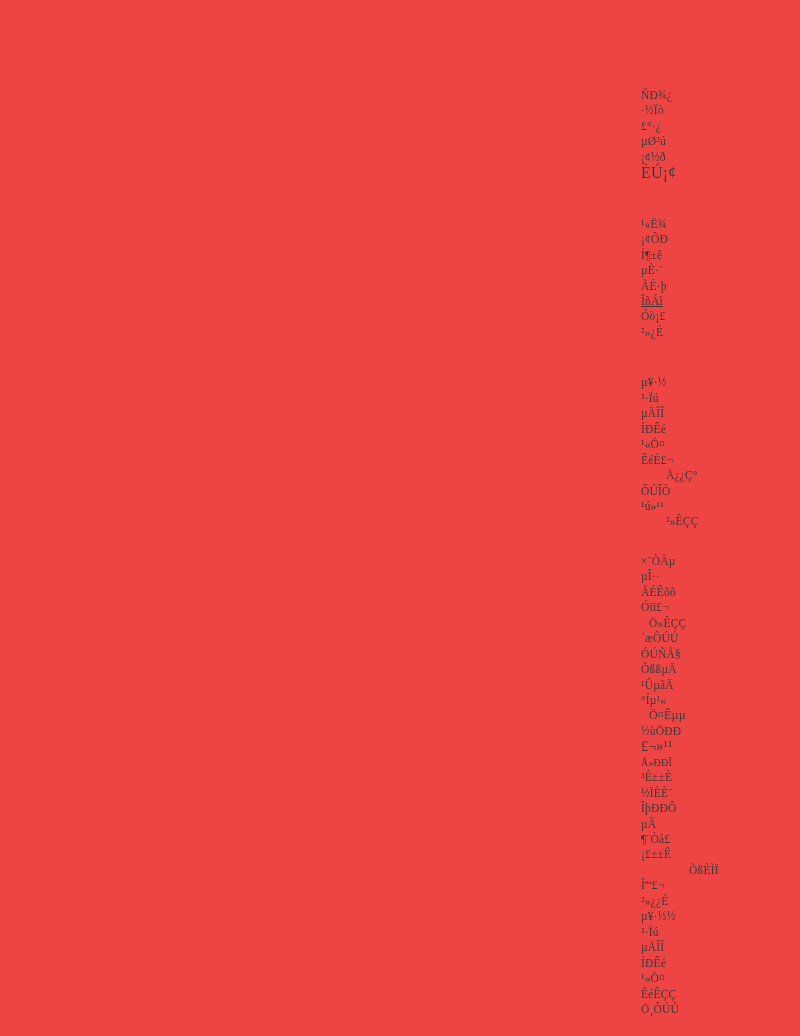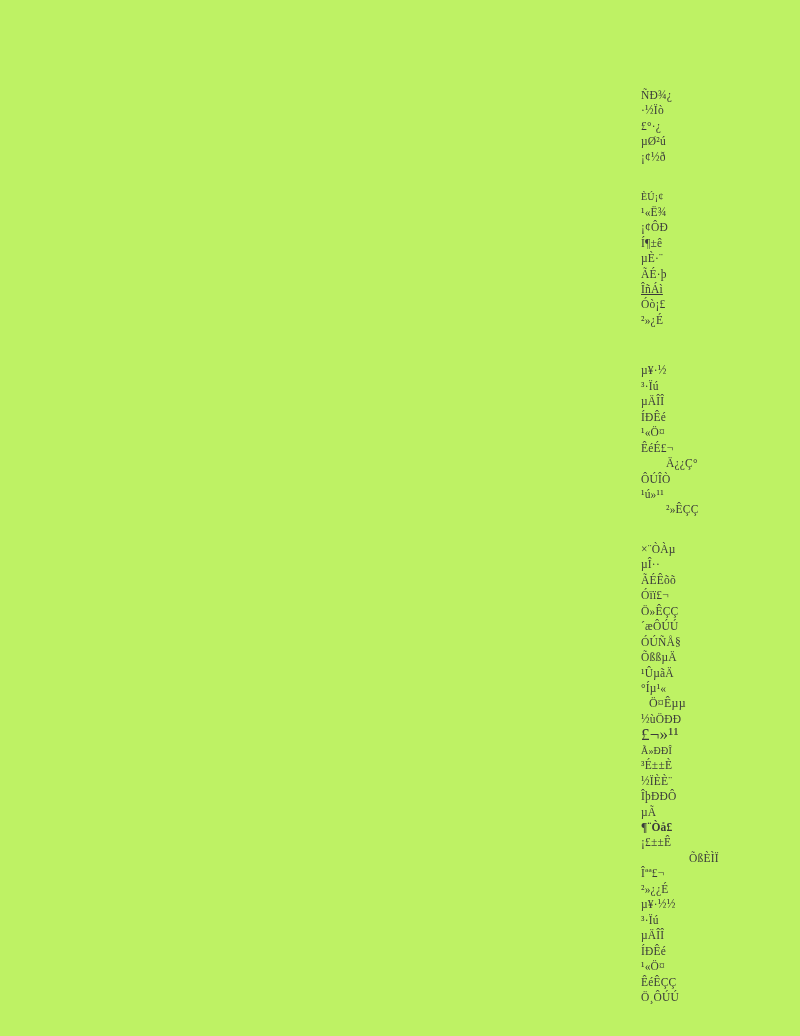--- a/index.html
+++ b/index.html
@@ -27,29 +27,29 @@
     line-height: 15.45px;
     color: #3a3a3a;
     white-space: pre;
     letter-spacing: 0.2px;
     text-align: left;
   }
 </style>
 </head>
 <body style="background: rgb(255, 255, 255);">
 
-<div id="page" style="background: #bef264; width: 800px; height: 1036px;">
+<div id="page" style="background: #ef4444; width: 800px; height: 1036px;">
   <div id="text-column" style="left: 641px; top: 88px;">
       <div class="text-line" style="line-height: 15.45px; font-size: 11.5px; color: rgb(58, 58, 58);">ÑÐ¾¿</div>
       <div class="text-line" style="line-height: 15.45px; font-size: 11.5px; color: rgb(58, 58, 58);">·½Ïò</div>
       <div class="text-line" style="line-height: 15.45px; font-size: 11.5px; color: rgb(58, 58, 58);">£°·¿</div>
       <div class="text-line" style="line-height: 15.45px; font-size: 11.5px; color: rgb(58, 58, 58);">µØ²ú</div>
       <div class="text-line" style="line-height: 15.45px; font-size: 11.5px; color: rgb(58, 58, 58);">¡¢½ð</div>
-      <div class="text-line" style="line-height: 15.45px; font-size: 10px; color: rgb(58, 58, 58); margin-top: 24px;">ÈÚ¡¢</div>
-      <div class="text-line" style="line-height: 15.45px; font-size: 11.5px; color: rgb(58, 58, 58);">¹«Ë¾</div>
+      <div class="text-line" style="line-height: 15.45px; font-size: 16px; color: rgb(58, 58, 58);">ÈÚ¡¢</div>
+      <div class="text-line" style="line-height: 15.45px; font-size: 11.5px; color: rgb(58, 58, 58); margin-top: 36px;">¹«Ë¾</div>
       <div class="text-line" style="line-height: 15.45px; font-size: 11.5px; color: rgb(58, 58, 58);">¡¢ÔÐ</div>
       <div class="text-line" style="line-height: 15.45px; font-size: 11.5px; color: rgb(58, 58, 58);">Í¶±ê</div>
       <div class="text-line" style="line-height: 15.45px; font-size: 11.5px; color: rgb(58, 58, 58);">µÈ·¨</div>
       <div class="text-line" style="line-height: 15.45px; font-size: 11.5px; color: rgb(58, 58, 58);">ÃÉ·þ</div>
       <div class="text-line" style="line-height: 15.45px; font-size: 11.5px; color: rgb(58, 58, 58); text-decoration: underline;">ÎñÁì</div>
       <div class="text-line" style="line-height: 15.45px; font-size: 11.5px; color: rgb(58, 58, 58);">Óò¡£</div>
       <div class="text-line" style="line-height: 15.45px; font-size: 11.5px; color: rgb(58, 58, 58);">²»¿É</div>
       <div class="text-line" style="line-height: 15.45px; font-size: 11.5px; color: rgb(58, 58, 58); margin-top: 35px;">µ¥·½</div>
       <div class="text-line" style="line-height: 15.45px; font-size: 11.5px; color: rgb(58, 58, 58);">³·Ïú</div>
       <div class="text-line" style="line-height: 15.45px; font-size: 11.5px; color: rgb(58, 58, 58);">µÄÎÎ</div>
@@ -57,35 +57,35 @@
       <div class="text-line" style="line-height: 15.45px; font-size: 11.5px; color: rgb(58, 58, 58);">¹«Ö¤</div>
       <div class="text-line" style="line-height: 15.45px; font-size: 11.5px; color: rgb(58, 58, 58);">ÊéÉ£¬</div>
       <div class="text-line" style="line-height: 15.45px; font-size: 11.5px; color: rgb(58, 58, 58); margin-left: 25px;">Ä¿¿Ç°</div>
       <div class="text-line" style="line-height: 15.45px; font-size: 11.5px; color: rgb(58, 58, 58);">ÔÚÎÒ</div>
       <div class="text-line" style="line-height: 15.45px; font-size: 11.5px; color: rgb(58, 58, 58);">¹ú»¹¹</div>
       <div class="text-line" style="line-height: 15.45px; font-size: 11.5px; color: rgb(58, 58, 58); margin-left: 25px;">²»ÊÇÇ</div>
       <div class="text-line" style="line-height: 15.45px; font-size: 11.5px; color: rgb(58, 58, 58); margin-top: 24px;">×¨ÒÀµ</div>
       <div class="text-line" style="line-height: 15.45px; font-size: 11.5px; color: rgb(58, 58, 58);">µÎ··</div>
       <div class="text-line" style="line-height: 15.45px; font-size: 11.5px; color: rgb(58, 58, 58);">ÃÉÊõõ</div>
       <div class="text-line" style="line-height: 15.45px; font-size: 11.5px; color: rgb(58, 58, 58);">Óïï£¬</div>
-      <div class="text-line" style="line-height: 15.45px; font-size: 11.5px; color: rgb(58, 58, 58);">Ö»ÊÇÇ</div>
+      <div class="text-line" style="line-height: 15.45px; font-size: 11.5px; color: rgb(58, 58, 58); margin-left: 8px;">Ö»ÊÇÇ</div>
       <div class="text-line" style="line-height: 15.45px; font-size: 11.5px; color: rgb(58, 58, 58);">´æÔÚÚ</div>
       <div class="text-line" style="line-height: 15.45px; font-size: 11.5px; color: rgb(58, 58, 58);">ÓÚÑÅ§</div>
       <div class="text-line" style="line-height: 15.45px; font-size: 11.5px; color: rgb(58, 58, 58);">ÕßßµÄ</div>
       <div class="text-line" style="line-height: 15.45px; font-size: 11.5px; color: rgb(58, 58, 58);">¹ÛµãÄ</div>
       <div class="text-line" style="line-height: 15.45px; font-size: 11.5px; color: rgb(58, 58, 58);">°Íµ¹«</div>
       <div class="text-line" style="line-height: 15.45px; font-size: 12px; color: rgb(58, 58, 58); margin-left: 8px;">Ö¤Êµµ</div>
       <div class="text-line" style="line-height: 15.45px; font-size: 11.5px; color: rgb(58, 58, 58);">½ùÖÐÐ</div>
-      <div class="text-line" style="line-height: 15.45px; font-size: 17px; color: rgb(58, 58, 58);">£¬»¹¹</div>
+      <div class="text-line" style="line-height: 15.45px; font-size: 14px; color: rgb(58, 58, 58);">£¬»¹¹</div>
       <div class="text-line" style="line-height: 15.45px; font-size: 10px; color: rgb(58, 58, 58);">Ã»ÐÐÎ</div>
       <div class="text-line" style="line-height: 15.45px; font-size: 11.5px; color: rgb(58, 58, 58);">³É±±È</div>
       <div class="text-line" style="line-height: 15.45px; font-size: 11.5px; color: rgb(58, 58, 58);">½ÏÈÈ¨</div>
       <div class="text-line" style="line-height: 15.45px; font-size: 11.5px; color: rgb(58, 58, 58);">ÎþÐÐÔ</div>
       <div class="text-line" style="line-height: 15.45px; font-size: 11.5px; color: rgb(58, 58, 58);">µÃ</div>
-      <div class="text-line" style="line-height: 15.45px; font-size: 11.5px; color: rgb(58, 58, 58); font-weight: bold;">¶¨Òå£</div>
+      <div class="text-line" style="line-height: 15.45px; font-size: 11.5px; color: rgb(58, 58, 58);">¶¨Òå£</div>
       <div class="text-line" style="line-height: 15.45px; font-size: 11.5px; color: rgb(58, 58, 58);">¡£±±Ê</div>
       <div class="text-line" style="line-height: 15.45px; font-size: 11.5px; color: rgb(58, 58, 58); margin-left: 48px;">ÕßÈÌÏ</div>
       <div class="text-line" style="line-height: 15.45px; font-size: 11.5px; color: rgb(58, 58, 58);">Îªª£¬</div>
       <div class="text-line" style="line-height: 15.45px; font-size: 11.5px; color: rgb(58, 58, 58);">²»¿¿É</div>
       <div class="text-line" style="line-height: 15.45px; font-size: 11.5px; color: rgb(58, 58, 58);">µ¥·½½</div>
       <div class="text-line" style="line-height: 15.45px; font-size: 11.5px; color: rgb(58, 58, 58);">³·Ïú</div>
       <div class="text-line" style="line-height: 15.45px; font-size: 11.5px; color: rgb(58, 58, 58);">µÄÎÎ</div>
       <div class="text-line" style="line-height: 15.45px; font-size: 11.5px; color: rgb(58, 58, 58);">ÍÐÊé</div>
       <div class="text-line" style="line-height: 15.45px; font-size: 11.5px; color: rgb(58, 58, 58);">¹«Ö¤</div>
       <div class="text-line" style="line-height: 15.45px; font-size: 11.5px; color: rgb(58, 58, 58);">ÊéÊÇÇ</div>

